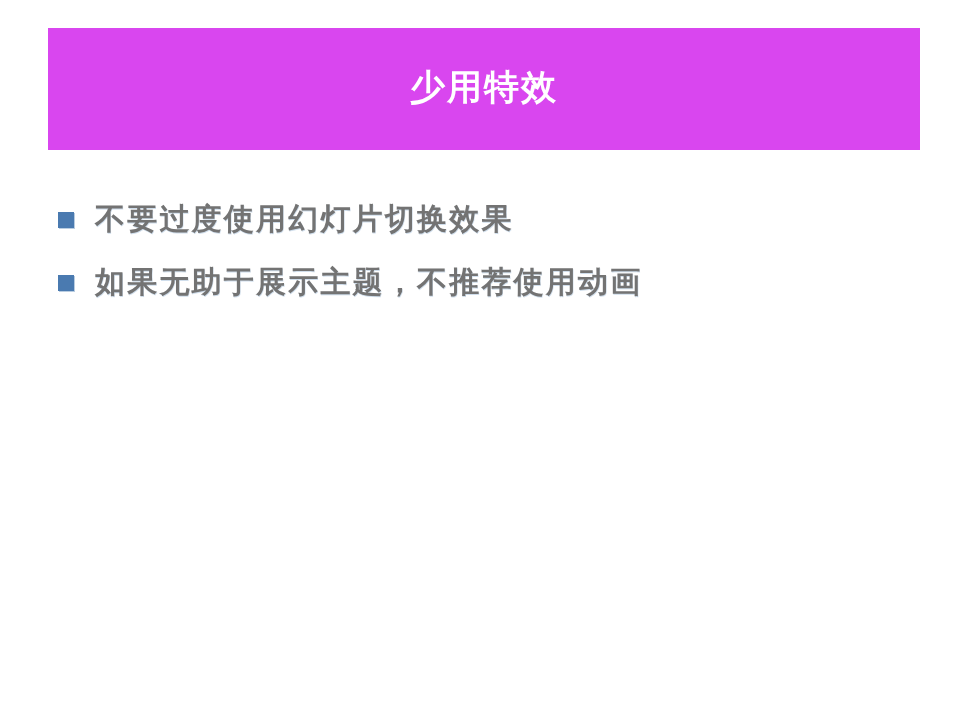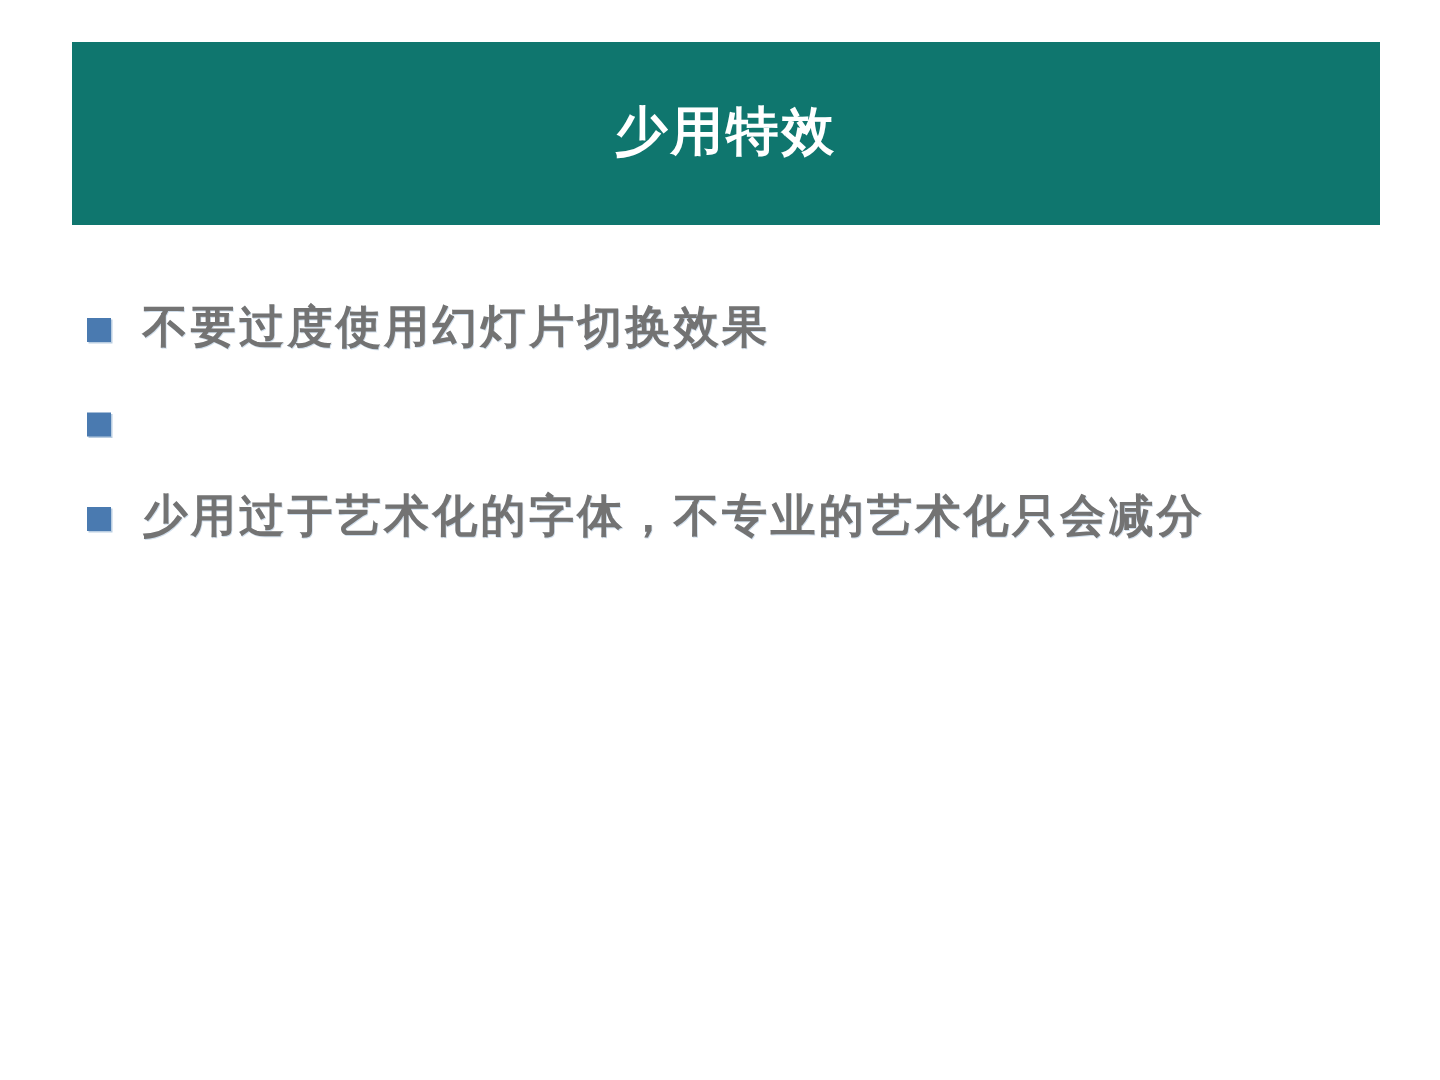--- a/index.html
+++ b/index.html
@@ -25,21 +25,21 @@
     background: #ffffff;
   }
 
   
   .title-banner {
     position: absolute;
     left: 48px;
     top: 28px;
     width: 872px;
     height: 122px;
-    background: #0f766e;
+    background: #d946ef;
     display: flex;
     align-items: center;
     justify-content: center;
   }
   .title-text {
     color: #ffffff;
     font-size: 35px;
     font-weight: bold;
     letter-spacing: 2px;
     line-height: 1;
@@ -111,23 +111,20 @@
 
   <div class="bullet-list">
 
     <div class="bullet-row">
       <span class="bullet-marker"></span>
       <span class="bullet-text">不要过度使用幻灯片切换效果</span>
     </div>
 
     <div class="bullet-row">
       <span class="bullet-marker"></span>
+      <span class="bullet-text">如果无助于展示主题，不推荐使用动画</span>
     </div>
 
-    <div class="bullet-row">
-      <span class="bullet-marker"></span>
-      <span class="bullet-text">少用过于艺术化的字体，不专业的艺术化只会减分</span>
-    </div>
 
   </div>
 
 
 </div>
 
 </body></html>

